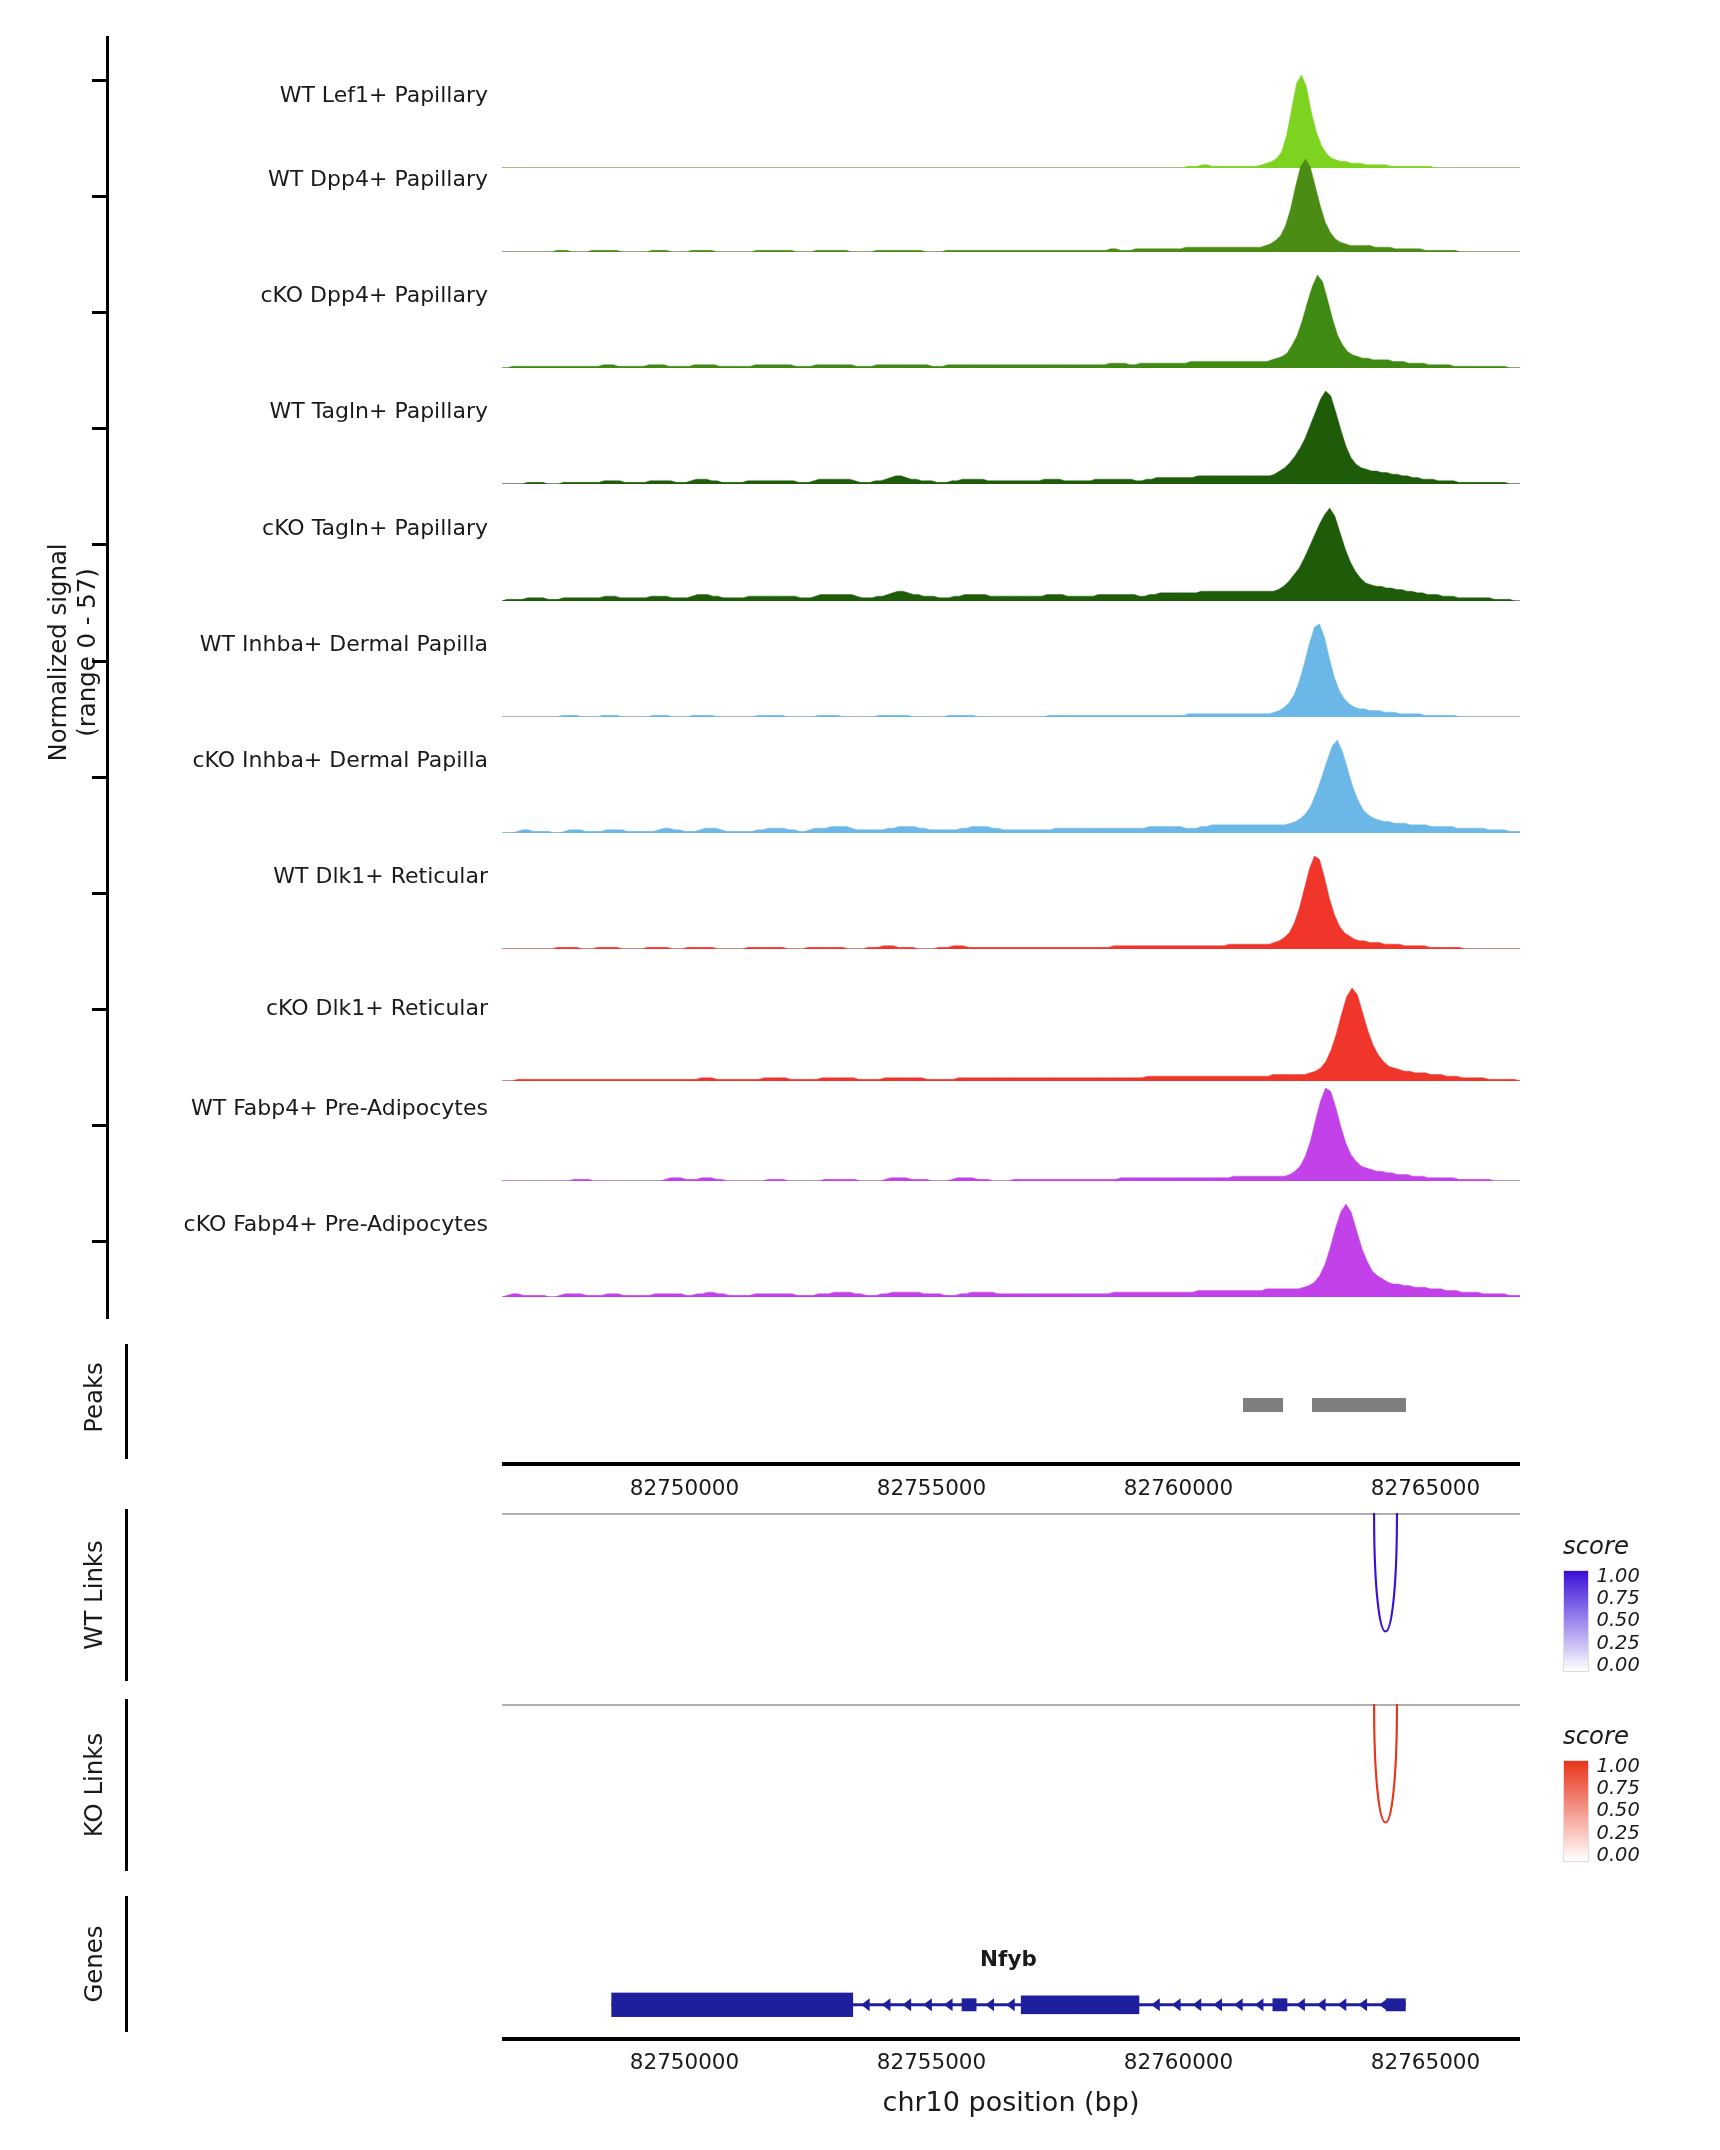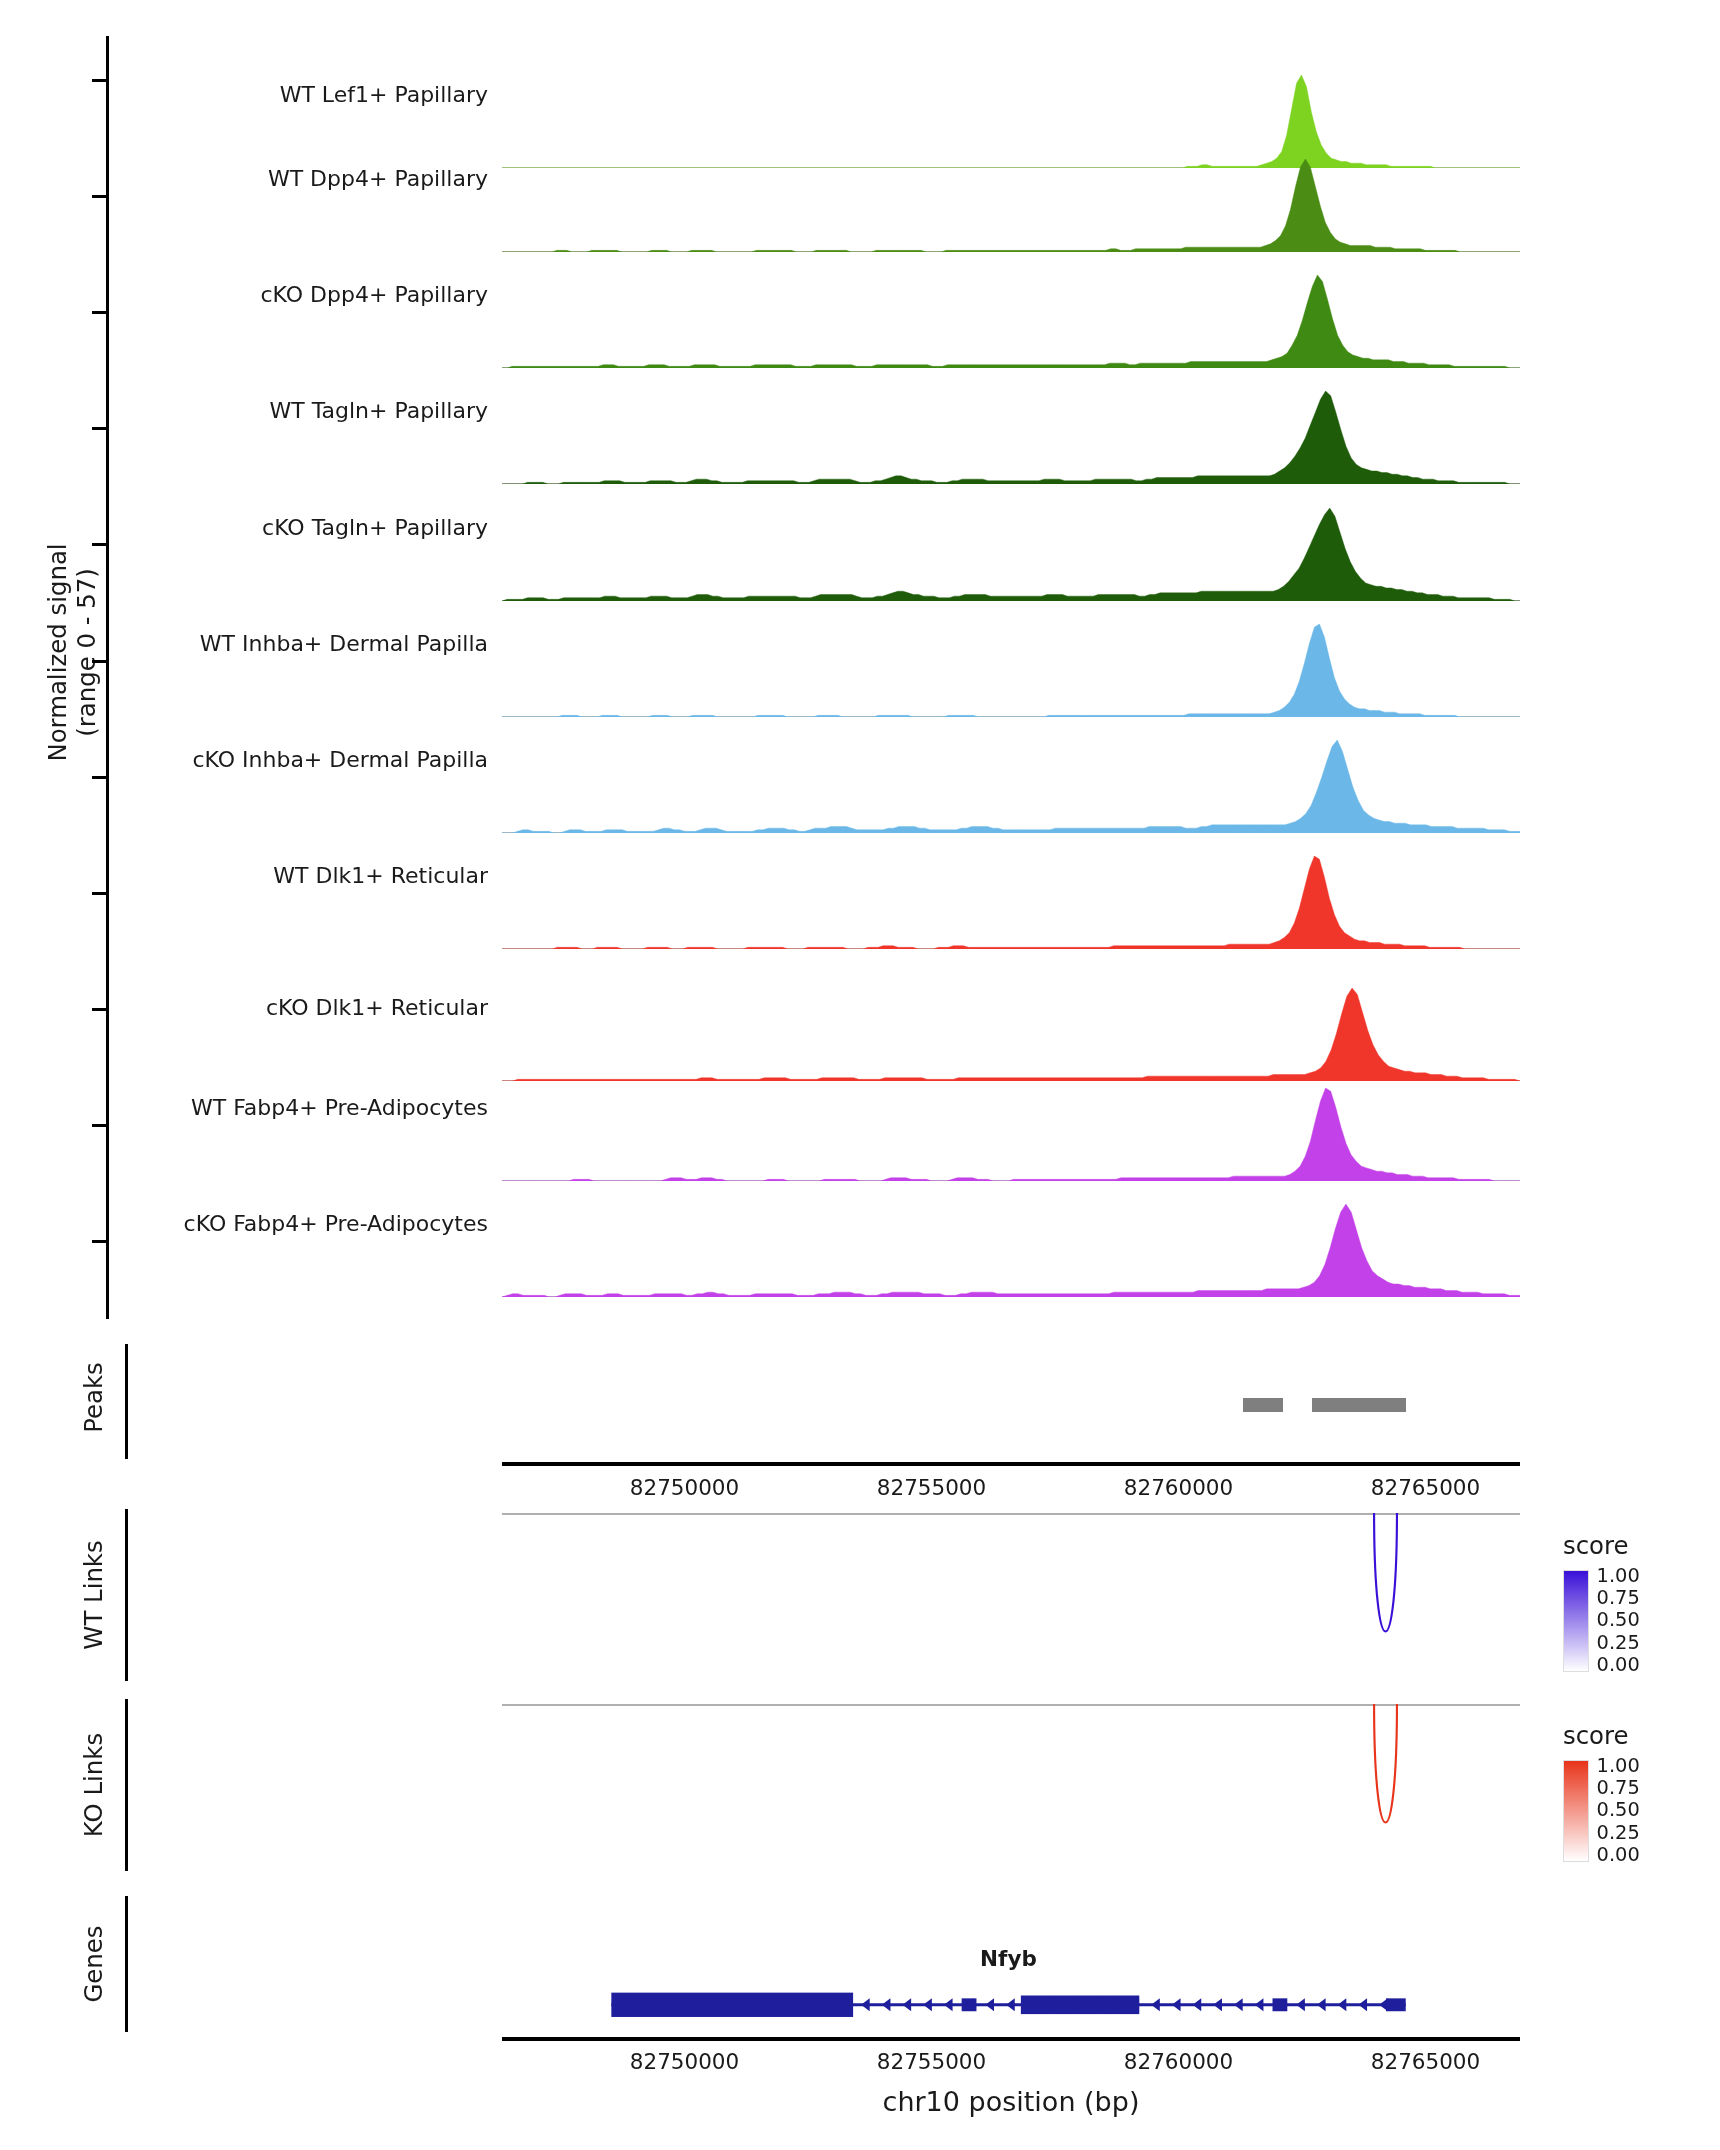--- a/index.html
+++ b/index.html
@@ -108,20 +108,21 @@
     height: 2.2px;
     background: #b0b0b0;
     left: 502px;
     width: 1018px;
   }
 
   
   .legend {
     position: absolute;
     font-size: 23px;
+    font-style: italic;
   }
   .legend-title {
     font-size: 24.4px;
     margin-bottom: 5.7px;
     color: #1a1a1a;
   }
   .legend-body {
     display: flex;
     flex-direction: row;
     align-items: flex-start;

